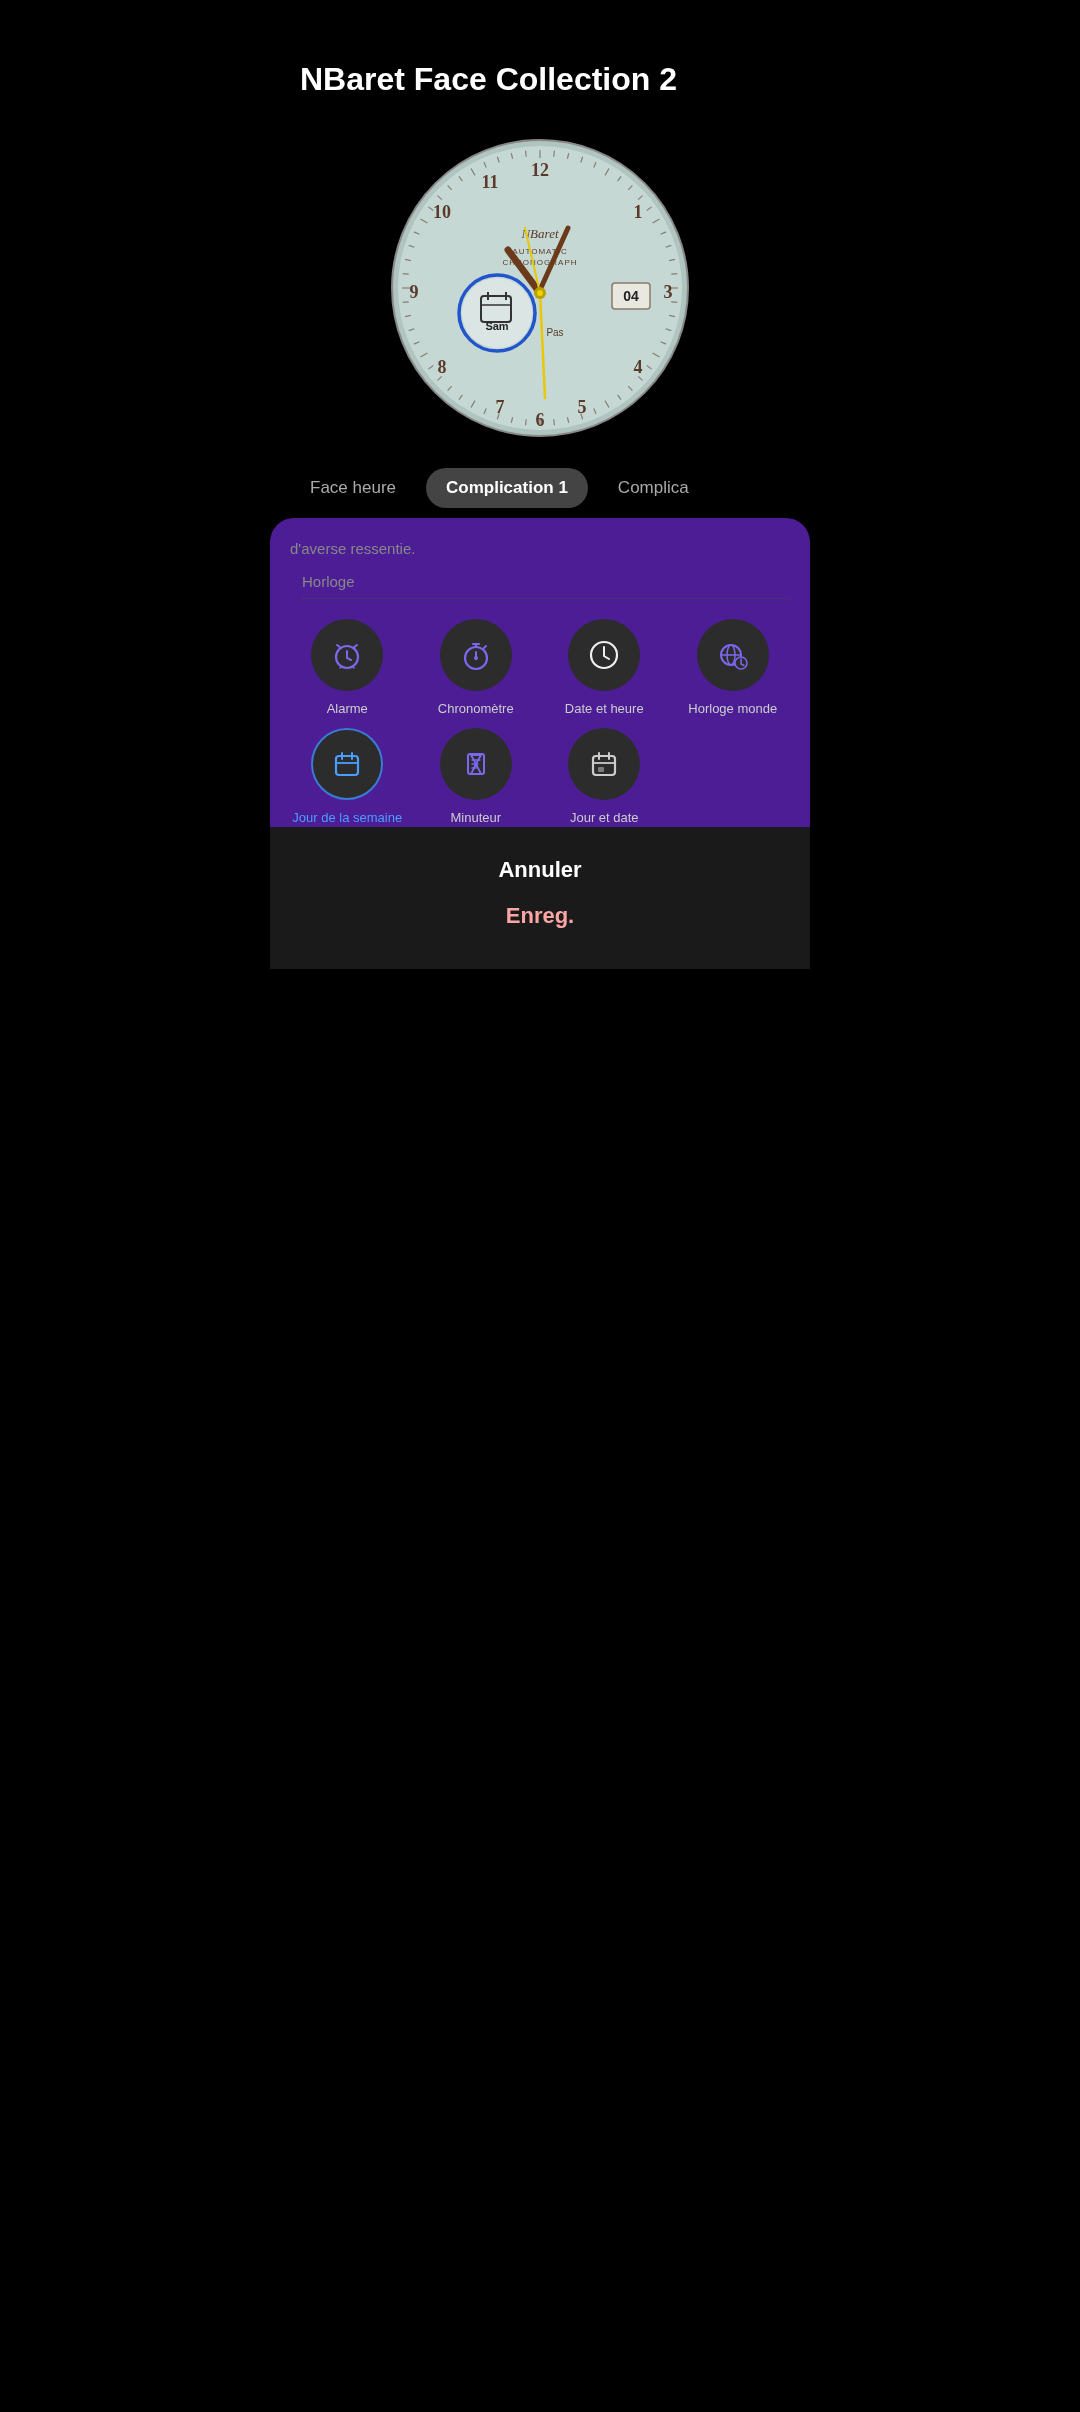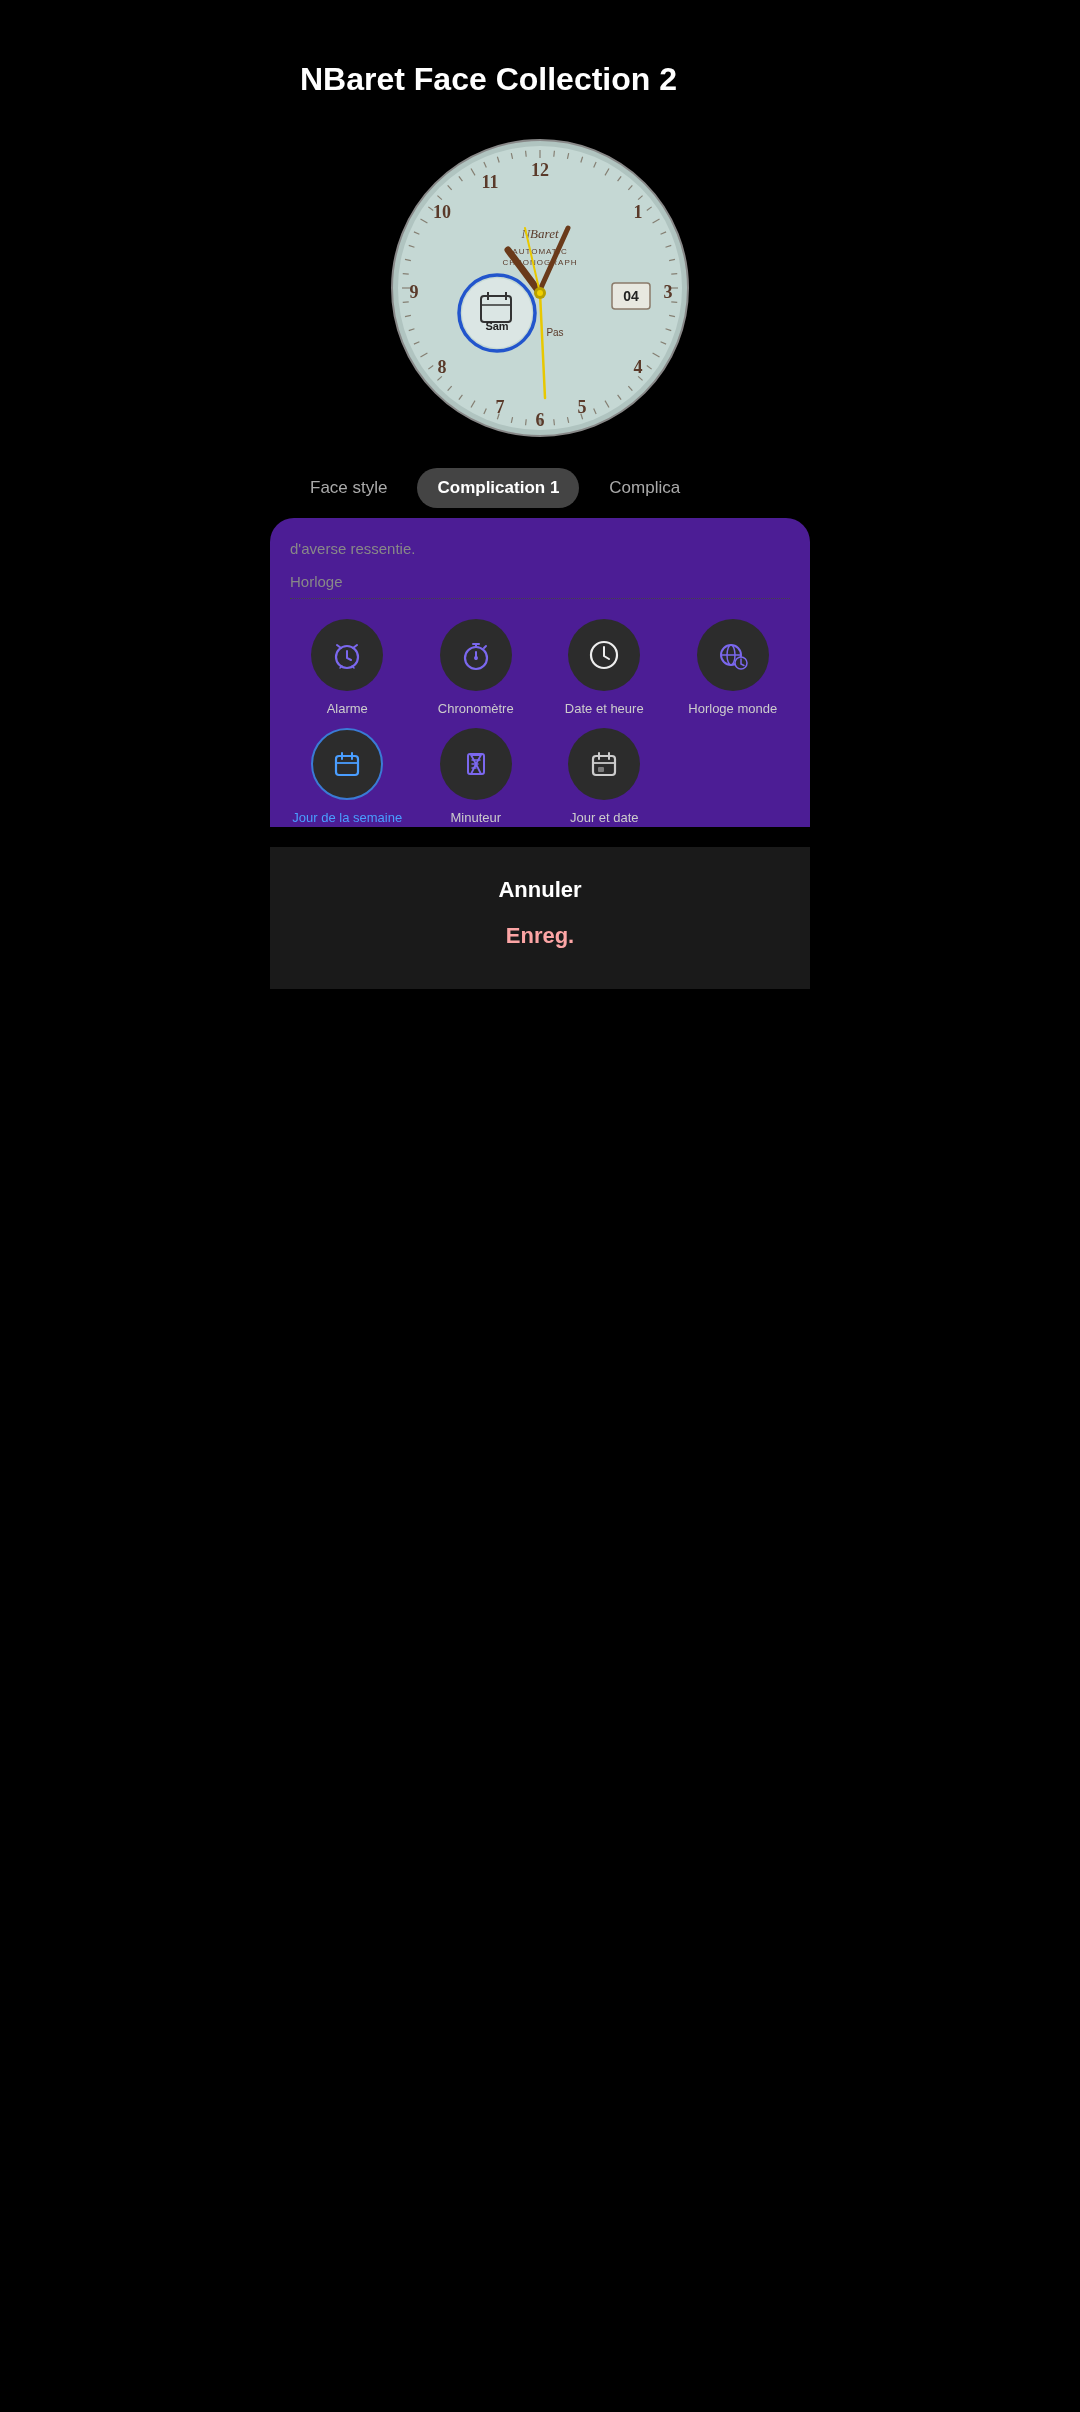--- a/index.html
+++ b/index.html
@@ -87,27 +87,27 @@
       margin-bottom: 12px;
       line-height: 1.5;
     }
 
     .section-label {
       color: #888;
       font-size: 15px;
       border-bottom: 1px dotted #444;
       padding-bottom: 8px;
       margin-bottom: 20px;
+      margin-left: 12px;
     }
 
     .options-grid {
       display: grid;
       grid-template-columns: repeat(4, 1fr);
       gap: 10px 14px;
-      margin-bottom: 20px;
     }
 
     .option-item {
       display: flex;
       flex-direction: column;
       align-items: center;
       gap: 10px;
       cursor: pointer;
     }
 
@@ -291,21 +291,21 @@
       <line x1="150" y1="155" x2="135" y2="90" stroke="#e8c800" stroke-width="2" stroke-linecap="round"></line>
 
       <circle cx="150" cy="155" r="6" fill="#b8a000"></circle>
       <circle cx="150" cy="155" r="3" fill="#f0d000"></circle>
     </svg>
   </div>
 </div>
 
 <div class="tabs-container">
   <div class="tab-item">
-    <span>Face style</span>
+    <span>Face heure</span>
   </div>
   <div class="tab-item active">
     <span>Complication 1</span>
   </div>
   <div class="tab-item">
     <span>Complica</span>
   </div>
 </div>
 
 <div class="bottom-panel">

